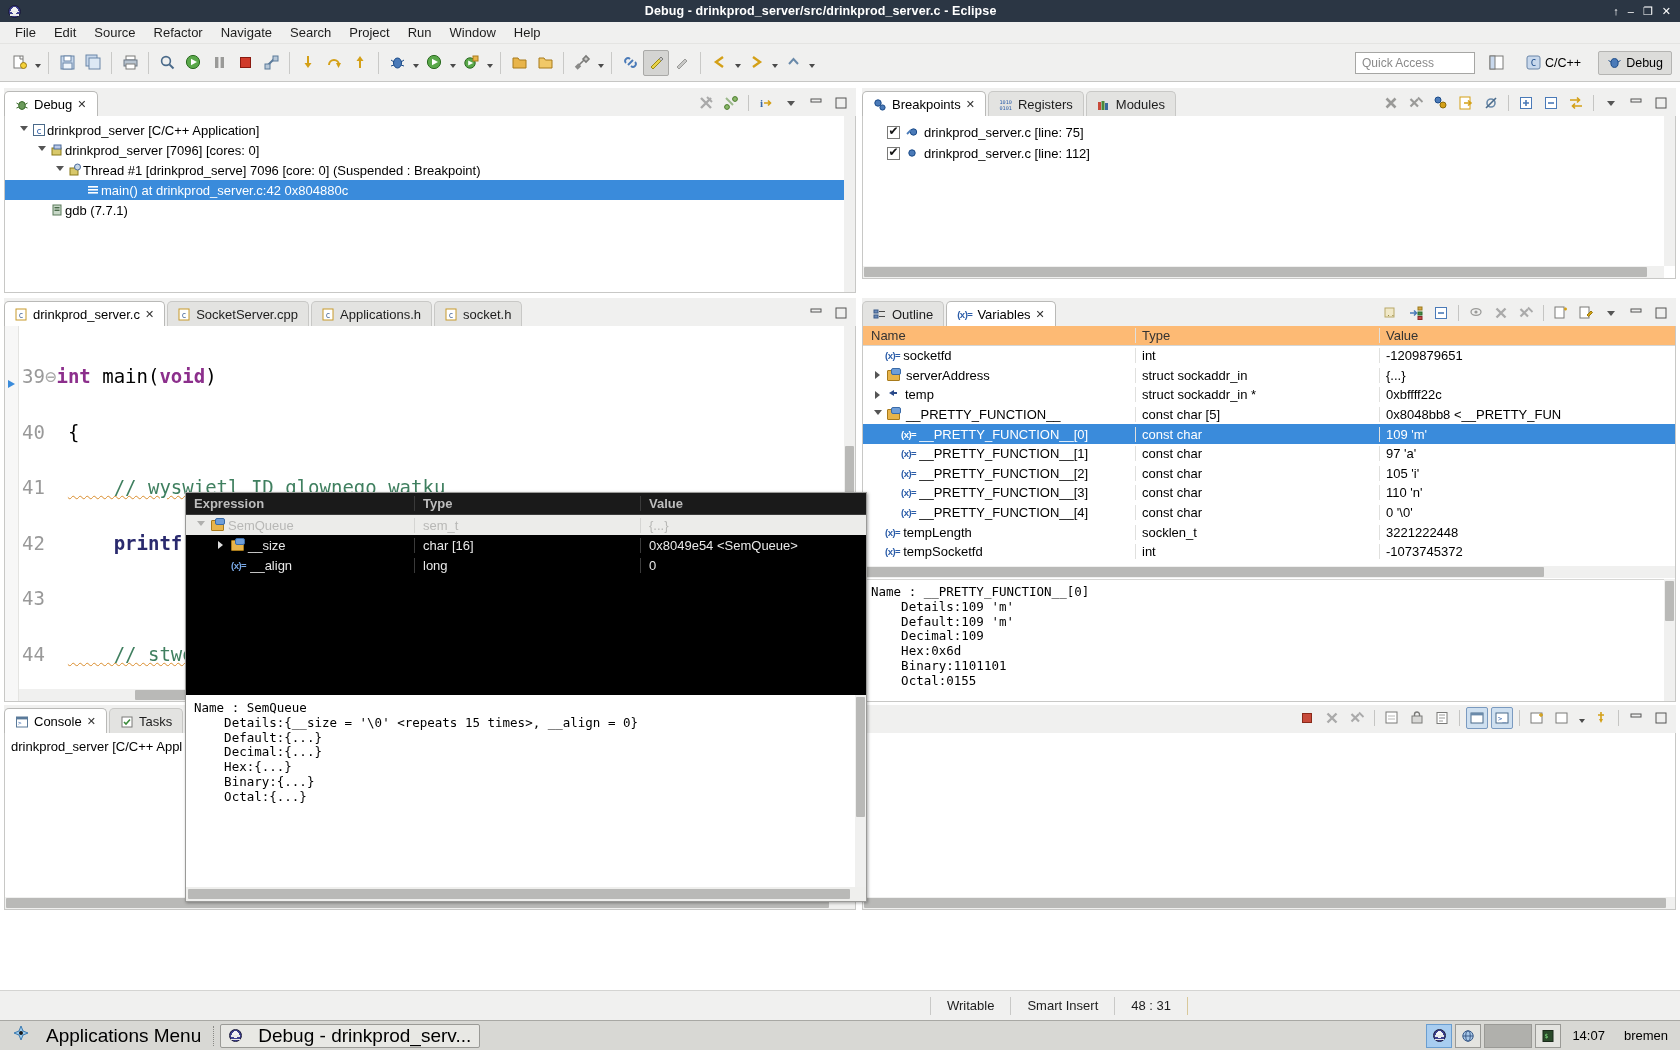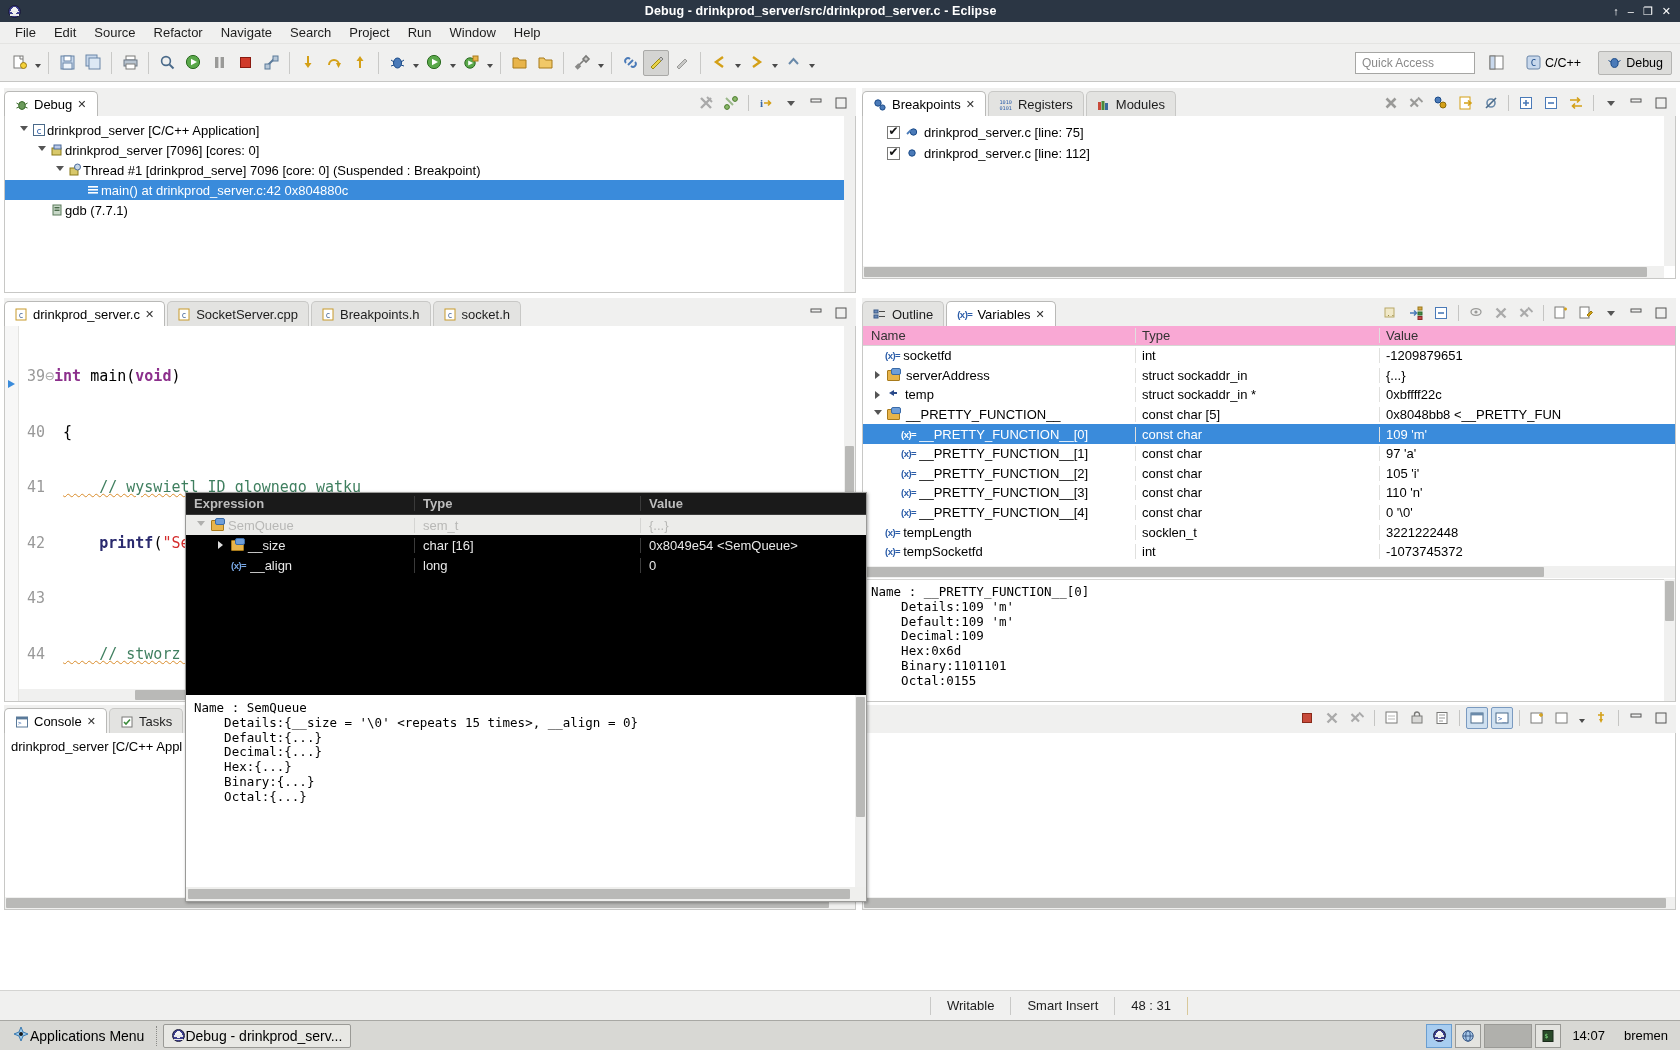--- a/index.html
+++ b/index.html
@@ -104,21 +104,21 @@
   .twist { width:13px; display:inline-flex; align-items:center; justify-content:center; }
   .twist i { display:block; width:0;height:0; border-left:5px solid #555; border-top:4px solid transparent; border-bottom:4px solid transparent;}
   .twist.open i { border-left:4px solid transparent; border-right:4px solid transparent; border-top:5px solid #555; }
   .ticon { width:17px; display:inline-flex; align-items:center; justify-content:center; }
 
   
   .bp-row { height:21px; display:flex; align-items:center; gap:5px; padding-left:24px; font-size:13px; }
   .cbx { width:13px;height:13px;border:1px solid #7a7a78;background:#fff; position:relative; display:inline-block;}
   .cbx::after{ content:"✔"; position:absolute; left:0.5px; top:-3px; font-size:12px; color:#111; }
   .code {
-    font-family:"DejaVu Sans Mono", monospace; font-size:15px; line-height:18.5px;
+    font-family:"DejaVu Sans Mono", monospace; font-size:19px; line-height:18.5px;
     white-space:pre;
   }
   .ln { color:#999; text-align:right; width:26px; display:inline-block; }
   .kw { color:#8c2f8c; font-weight:bold; }
   .cm { color:#3f7f5f; }
   .str { color:#d42b2b; }
   .fn { color:#2a2a6e; font-weight:bold; }
   .typ { color:#8a5ea8; }
   .plain { color:#000; }
   .squig { text-decoration: underline; text-decoration-style: wavy; text-decoration-color:#d98c2b; text-decoration-thickness:1px; }
@@ -138,21 +138,21 @@
   .pc2 { width:226px; border-left:1px solid #3a3a3a; padding-left:8px; }
   .pc3 { flex:1; border-left:1px solid #3a3a3a; padding-left:8px; }
   .popup-row.dim .pc2, .popup-row.dim .pc3 { border-left-color:#d5d5d3; }
   .popup-detail {
     background:#fff; color:#000; font-family:"DejaVu Sans Mono", monospace;
     font-size:12.5px; line-height:14.8px; padding:6px 8px; white-space:pre;
   }
 
   
   .vt-head {
-    height:20px; background:#f9a8d4; display:flex; align-items:center;
+    height:20px; background:#fdba74; display:flex; align-items:center;
     font-size:13px; color:#333; border-bottom:1px solid #d6d6d4;
   }
   .vt-row { height:19.6px; display:flex; align-items:center; font-size:13px; white-space:nowrap; }
   .vt-row.sel { background:#3a8bdb; color:#fff; }
   .vc-name { width:272px; display:flex; align-items:center; gap:3px; }
   .vc-type { width:244px; border-left:1px solid #e0e0de; padding-left:6px; }
   .vc-val  { flex:1; border-left:1px solid #e0e0de; padding-left:6px; overflow:hidden; }
   .vt-head .vc-name { padding-left:8px; }
   .xicon { font-size:9.5px; color:#2a5ca8; font-weight:bold; letter-spacing:-0.5px; }
   .folder {
@@ -183,22 +183,22 @@
   .st-cell { padding:0 16px; height:18px; display:flex; align-items:center; }
   .st-div { width:1px; height:18px; background:#c9c9c7; }
 
   
   .taskbar {
     position:absolute; left:0; bottom:0; width:1680px; height:30px;
     background:#d8d8d4; border-top:1px solid #a8a8a4;
     display:flex; align-items:center; gap:4px; padding:0 4px;
   }
   .tb-item {
-    height:24px; display:flex; align-items:center; gap:0; padding:0 8px;
-    font-size:14px; background:#e8e8e4; border:1px solid #9a9a96; border-radius:2px;
+    height:24px; display:flex; align-items:center; gap:16px; padding:0 8px;
+    font-size:19px; background:#e8e8e4; border:1px solid #9a9a96; border-radius:2px;
   }
   .tb-item.flat { background:transparent; border:none; }
   .tray-btn {
     width:26px;height:24px; display:flex;align-items:center;justify-content:center;
     border:1px solid #9a9a96; background:#e4e4e0;
   }
   .tray-btn.hl { background:#a8cdf0; border-color:#6a9ed0; }
   .clock { font-size:13px; padding:0 8px; }
 </style>
 </head>
@@ -696,21 +696,21 @@
             <rect x="1" y="1" width="10" height="11" fill="#fff" stroke="#c89a2a"></rect>
             <text x="6" y="9.5" font-size="8" text-anchor="middle" fill="#4a6a9a" font-family="monospace">c</text>
           </svg>
         <span>SocketServer.cpp</span>
       </div>
       <div class="vtab">
         <svg width="13" height="13" viewBox="0 0 13 13">
             <rect x="1" y="1" width="10" height="11" fill="#fff" stroke="#c89a2a"></rect>
             <text x="6" y="9.5" font-size="8" text-anchor="middle" fill="#4a6a9a" font-family="monospace">c</text>
           </svg>
-        <span>Breakpoints.h</span>
+        <span>Applications.h</span>
       </div>
       <div class="vtab">
         <svg width="13" height="13" viewBox="0 0 13 13">
             <rect x="1" y="1" width="10" height="11" fill="#fff" stroke="#c89a2a"></rect>
             <text x="6" y="9.5" font-size="8" text-anchor="middle" fill="#4a6a9a" font-family="monospace">c</text>
           </svg>
         <span>socket.h</span>
       </div>
       <div class="view-toolbar">
         <div class="vbtn">

